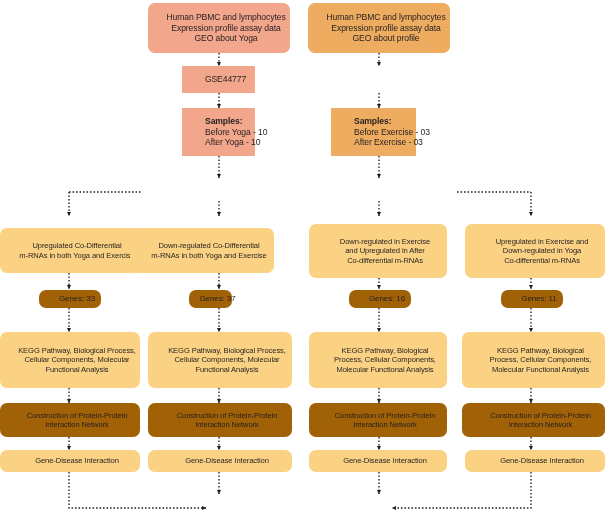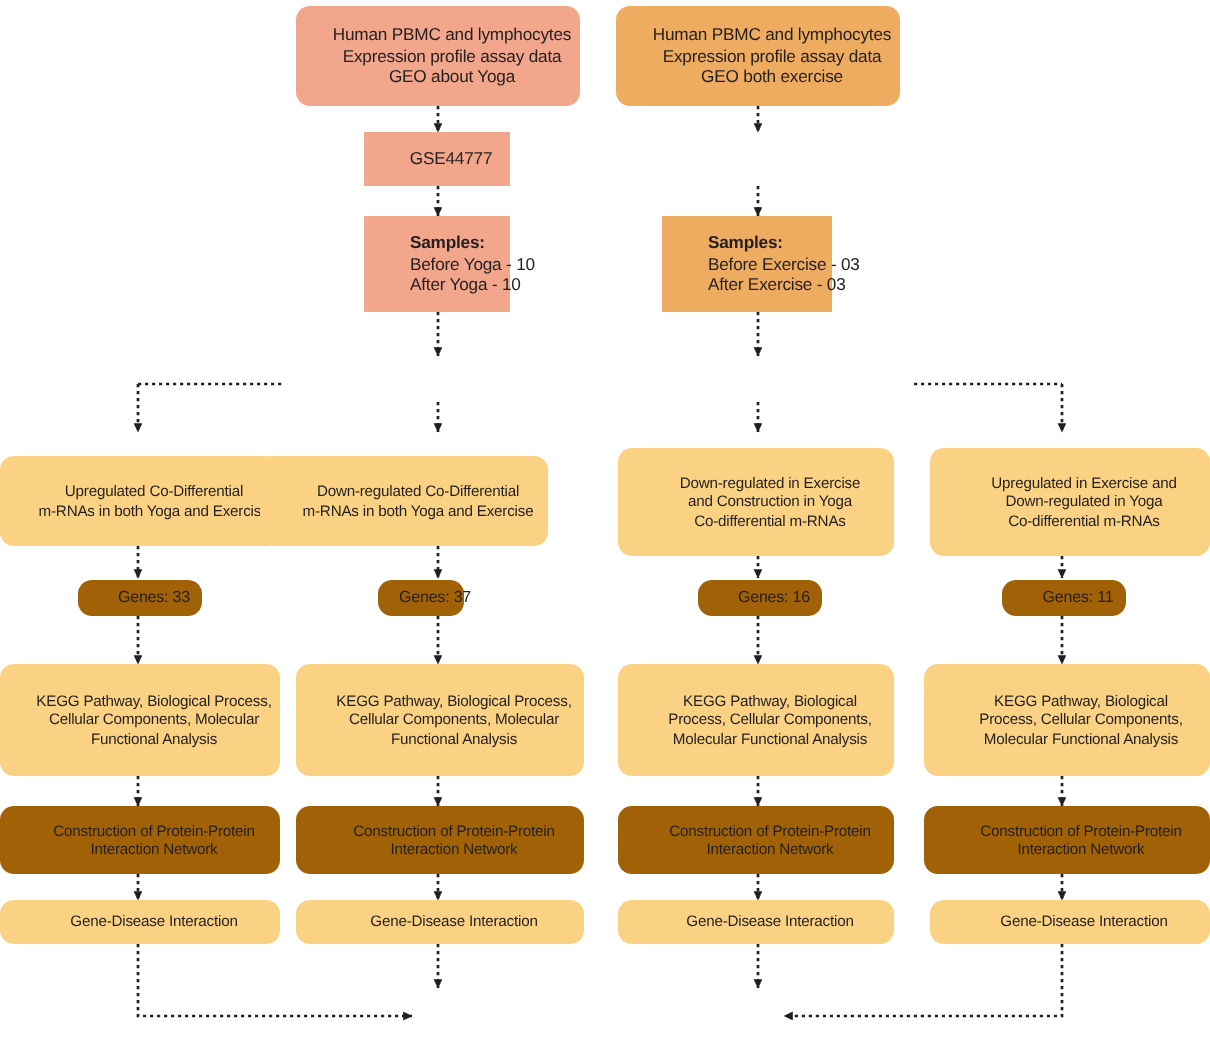--- a/index.html
+++ b/index.html
@@ -113,21 +113,21 @@
 
   <div class="node rounded salmon f85" style="left:148px; top:3px; width:142px; height:50px;">
     <span class="ln">Human PBMC and lymphocytes</span>
     <span class="ln">Expression profile assay data</span>
     <span class="ln">GEO about Yoga</span>
   </div>
 
   <div class="node rounded orange f85" style="left:308px; top:3px; width:142px; height:50px;">
     <span class="ln">Human PBMC and lymphocytes</span>
     <span class="ln">Expression profile assay data</span>
-    <span class="ln">GEO both exercise</span>
+    <span class="ln">GEO about profile</span>
   </div>
 
   <div class="node sharp salmon f85" style="left:182px; top:66px; width:73px; height:27px;">
     <span class="ln">GSE44777</span>
   </div>
 
 
   <div class="node sharp salmon leftal f85" style="left:182px; top:108px; width:73px; height:48px;">
     <span class="ln bold">Samples:</span>
     <span class="ln">Before Yoga - 10</span>
@@ -146,21 +146,21 @@
     <span class="ln">m-RNAs in both Yoga and Exercise</span>
   </div>
 
   <div class="node rounded amber f75" style="left:130px; top:228px; width:144px; height:45px;">
     <span class="ln">Down-regulated Co-Differential</span>
     <span class="ln">m-RNAs in both Yoga and Exercise</span>
   </div>
 
   <div class="node rounded amber f75" style="left:309px; top:224px; width:138px; height:54px;">
     <span class="ln">Down-regulated in Exercise</span>
-    <span class="ln">and  Construction in Yoga</span>
+    <span class="ln">and  Upregulated in After</span>
     <span class="ln">Co-differential m-RNAs</span>
   </div>
 
   <div class="node rounded amber f75" style="left:465px; top:224px; width:140px; height:54px;">
     <span class="ln">Upregulated in Exercise and</span>
     <span class="ln">Down-regulated in Yoga</span>
     <span class="ln">Co-differential m-RNAs</span>
   </div>
 
   <div class="node rounded green f8" style="left:39px; top:290px; width:62px; height:18px;">

